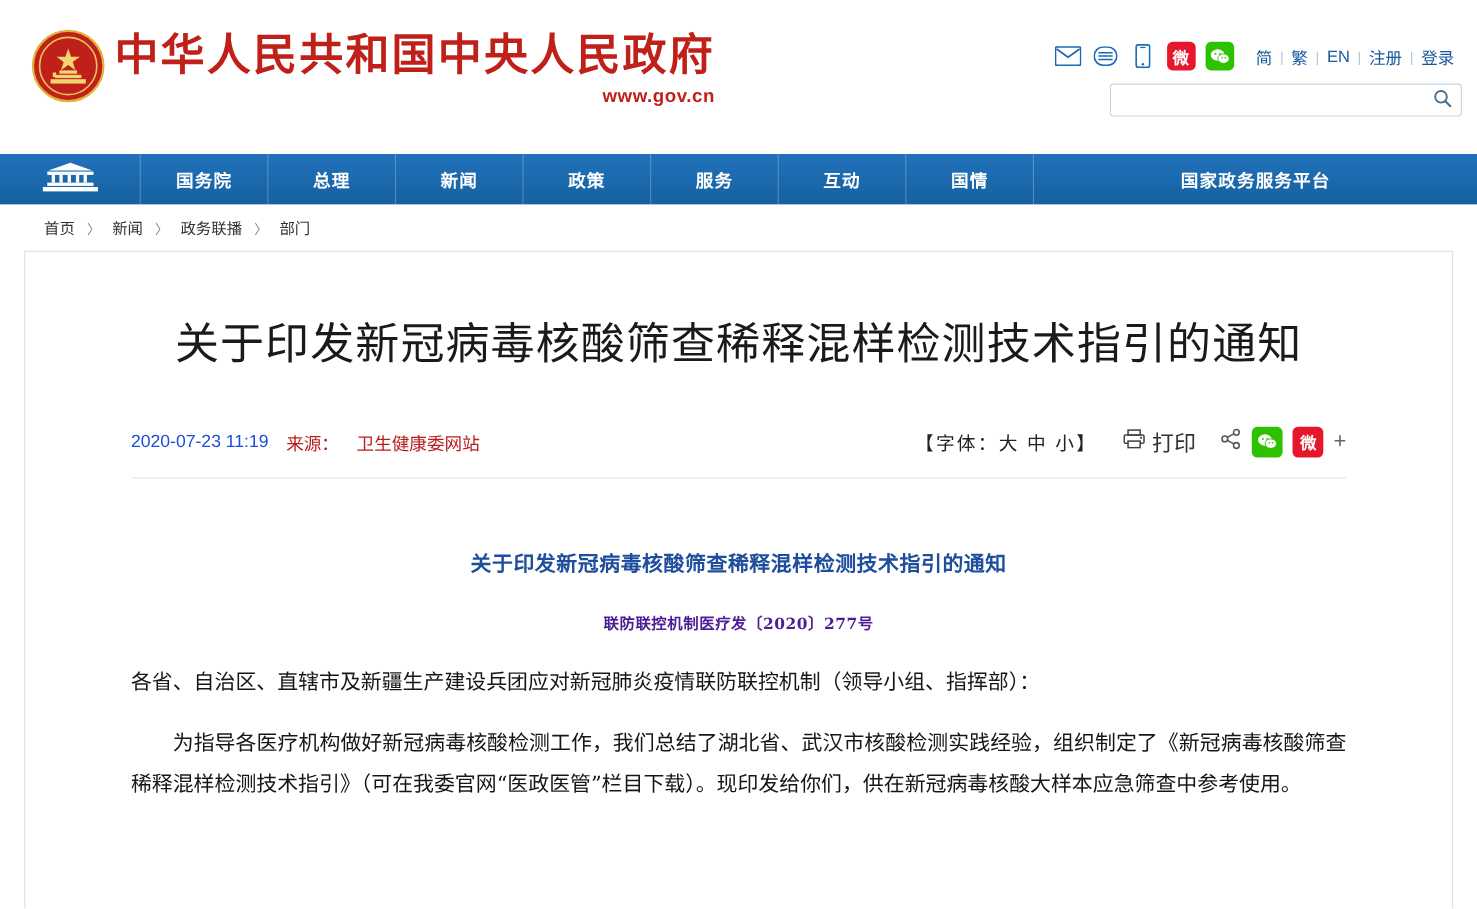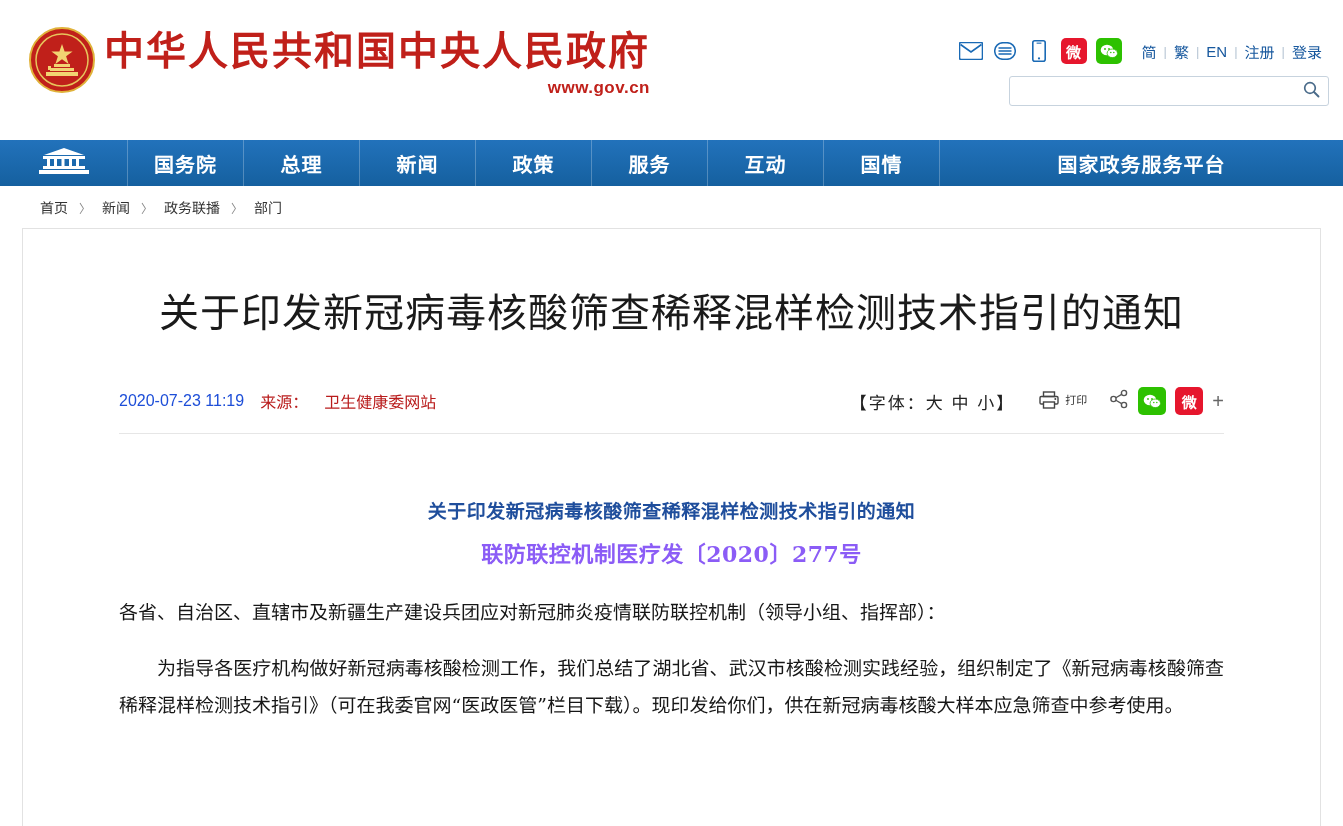--- a/index.html
+++ b/index.html
@@ -140,21 +140,21 @@
     width: 128px;
     display: flex; align-items: center; justify-content: center;
     border-right: 1px solid rgba(255,255,255,0.25);
     cursor: pointer;
   }
   .nav-item {
     flex: 0 0 auto;
     min-width: 116px;
     padding: 0 14px;
     display: flex; align-items: center; justify-content: center;
-    font-size: 20px;
+    font-size: 16px;
     font-weight: bold;
     border-right: 1px solid rgba(255,255,255,0.25);
     letter-spacing: 1px;
     cursor: pointer;
     white-space: nowrap;
     font-family: "DejaVu Sans", "Liberation Sans", sans-serif;
   }
   .nav-item.last { border-right: 0; flex: 1 1 auto; }
 
   
@@ -210,22 +210,22 @@
   .meta-source { margin-left: 16px; color: #b91c1c; }
   .meta-right {
     margin-left: auto;
     display: flex;
     align-items: center;
     gap: 14px;
     color: #333;
   }
   .font-size-ctl { font-size: 17px; letter-spacing: 2px; color: #222; text-align: center; }
   .print-btn {
-    display: inline-flex; gap: 6px;
-    font-size: 11px; color: #333; cursor: pointer;
+    display: inline-flex; align-items: center; gap: 6px;
+    font-size: 20px; color: #333; cursor: pointer;
     margin-left: 10px;
   }
   .share-icons { display: flex; align-items: center; gap: 9px; margin-left: 8px; }
   .share-sq {
     width: 28px; height: 28px; border-radius: 5px;
     display: inline-flex; align-items: center; justify-content: center;
     color: #fff; font-size: 15px; font-weight: bold; cursor: pointer;
   }
   .sq-wechat { background: #2dc100; }
   .sq-weibo { background: #e6162d; font-family: "DejaVu Sans", sans-serif; }
@@ -238,24 +238,24 @@
   .doc-head-title {
     text-align: center;
     color: #1f4e9c;
     font-weight: bold;
     font-size: 19px;
     margin-top: 62px;
     letter-spacing: 0.5px;
   }
   .doc-number {
     text-align: center;
-    color: #8b5cf6;
-    font-weight: bold;
-    font-size: 22px;
-    margin-top: 13px;
+    color: #4c1d95;
+    font-weight: bold;
+    font-size: 14px;
+    margin-top: 32px;
     letter-spacing: 0.5px;
   }
   .doc-p {
     font-size: 19px;
     line-height: 37px;
     margin-top: 26px;
     text-align: justify;
     color: #161616;
   }
   .doc-p.indent { text-indent: 2em; margin-top: 18px; }

